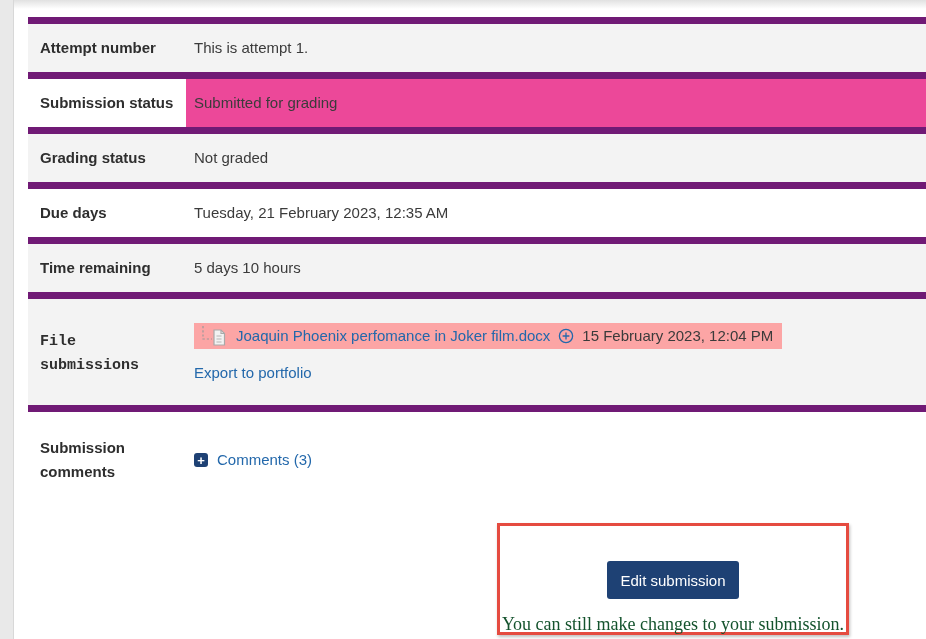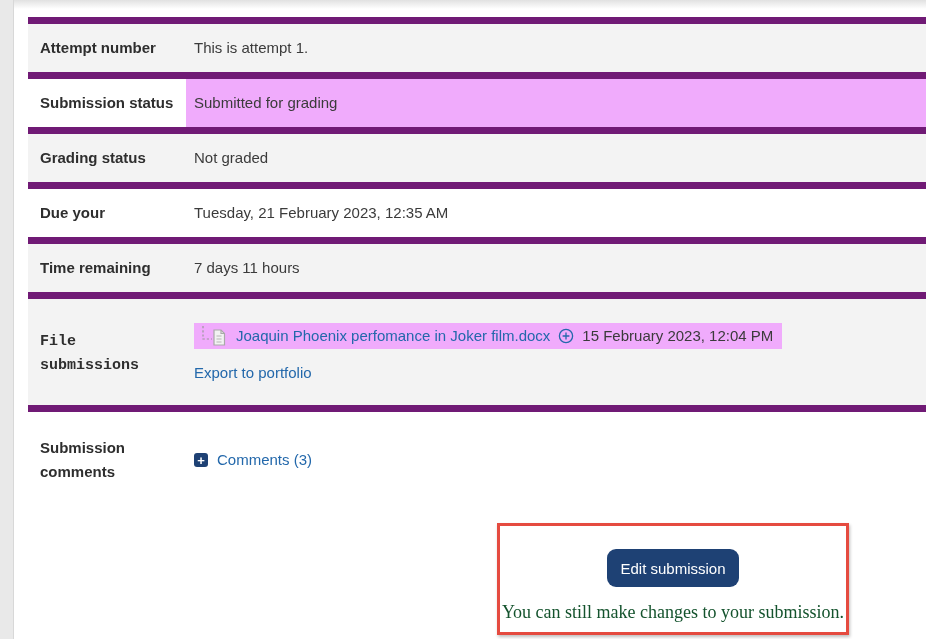--- a/index.html
+++ b/index.html
@@ -26,30 +26,30 @@
     border-top:7px solid #701a75;
     text-align:left;vertical-align:middle;
     line-height:24px;
   }
   .status-table th{
     width:142px;padding:12px 4px 12px 12px;
     font-weight:700;color:#2e2e2e;
   }
   .status-table td{padding:12px 12px 12px 8px;font-weight:400;}
   tr.odd th,tr.odd td{background:#f3f3f3;}
-  td.cell-success{background:#f0abfc;}
+  td.cell-success{background:#ec4899;}
   tr.file-row th{padding-top:24px;padding-bottom:20px;font-family:Liberation Mono, monospace;}
   tr.file-row td{padding-top:24px;padding-bottom:20px;}
   tr.comments-row th,tr.comments-row td{padding-top:24px;padding-bottom:24px;}
 
   a.link{color:#2368ab;text-decoration:none;cursor:pointer;}
 
   .file-band{
     display:inline-flex;align-items:center;gap:8px;
-    background:#f0abfc;padding:3px 9px 3px 6px;
+    background:#fca5a5;padding:3px 9px 3px 6px;
     line-height:18px;
   }
   .file-band .date{color:#3b3b3b;}
   .export-line{display:block;margin-top:8px;line-height:24px;}
 
   .comments-cell{display:flex;align-items:center;gap:9px;}
   .expand-icon{
     display:inline-flex;align-items:center;justify-content:center;
     width:14px;height:14px;border-radius:3px;
     background:#1e4174;color:#ffffff;
@@ -59,24 +59,24 @@
 
   .annotation-box{
     position:absolute;left:497px;top:523px;width:352px;height:112px;
     box-sizing:border-box;border:3px solid #e54b40;
     box-shadow:1px 2px 3px rgba(0,0,0,.25);
     display:flex;flex-direction:column;align-items:center;
     padding-top:23px;gap:15px;background:transparent;
   }
   .btn-row{display:flex;gap:20px;}
   .btn{
-    height:38px;padding:0 13px;border:none;border-radius:9px;
+    height:38px;padding:0 13px;border:none;border-radius:3px;
     background:#1e4174;color:#ffffff;
     font-family:"Liberation Sans",sans-serif;font-size:15px;font-weight:500;
-    cursor:pointer;white-space:nowrap;
+    cursor:pointer;white-space:nowrap;margin-top:12px;
   }
   .note{font-size:18px;color:#14532d;line-height:20px;font-family:Liberation Serif, serif;}
 
   .tree-icon,.plus-circle{flex:0 0 auto;display:block;}
 </style>
 </head>
 <body>
 
 <div class="left-strip"></div>
 <div class="top-shadow"></div>
@@ -89,26 +89,26 @@
   </tr>
   <tr>
     <th>Submission status</th>
     <td class="cell-success">Submitted for grading</td>
   </tr>
   <tr class="odd">
     <th>Grading status</th>
     <td>Not graded</td>
   </tr>
   <tr>
-    <th>Due your</th>
+    <th>Due days</th>
     <td>Tuesday, 21 February 2023, 12:35 AM</td>
   </tr>
   <tr class="odd">
     <th>Time remaining</th>
-    <td>7 days 11 hours</td>
+    <td>5 days 10 hours</td>
   </tr>
 
   <tr class="odd file-row">
     <th>File submissions</th>
     <td>
       <span class="file-band">
         <svg class="tree-icon" width="28" height="20" viewBox="0 0 28 20">
           <path d="M3 0 v13 h9" fill="none" stroke="#9a9a9a" stroke-width="1.2" stroke-dasharray="2.2,2"></path>
           <path d="M14 4 h7 l3.5 3.5 V19 H14 Z" fill="#f2f2f2" stroke="#a9a9a9" stroke-width="1.2"></path>
           <path d="M21 4 v3.5 h3.5" fill="none" stroke="#a9a9a9" stroke-width="1.2"></path>

